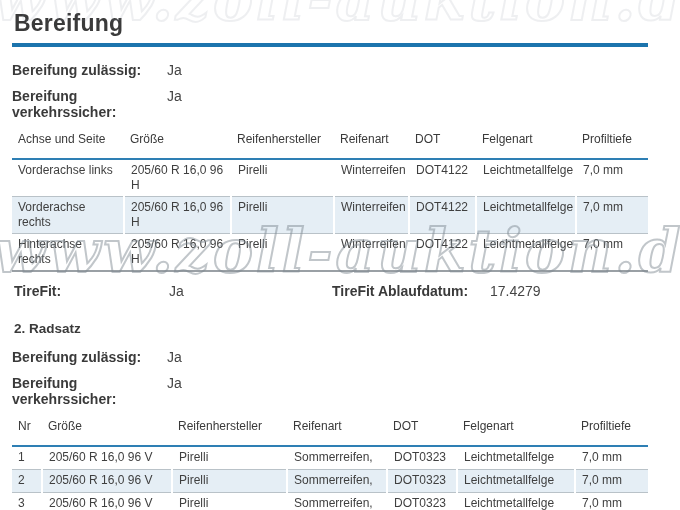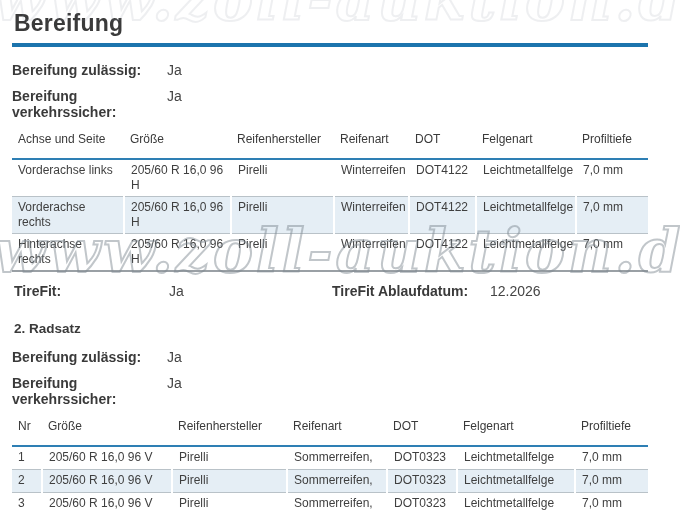--- a/index.html
+++ b/index.html
@@ -149,21 +149,21 @@
           <td>Leichtmetallfelge</td>
           <td>7,0 mm</td>
         </tr>
       </tbody>
     </table>
 
     <div class="tirefit-row">
       <span class="tf-label">TireFit:</span>
       <span class="tf-value">Ja</span>
       <span class="tf-exp-label">TireFit Ablaufdatum:</span>
-      <span class="tf-exp-value">12.2026</span>
+      <span class="tf-exp-value">17.4279</span>
     </div>
 
     <div class="section-heading second">2. Radsatz</div>
 
     <div class="field-row">
       <span class="field-label">Bereifung zulässig:</span>
       <span class="field-value">Ja</span>
     </div>
     <div class="field-row">
       <span class="field-label">Bereifung verkehrssicher:</span>

